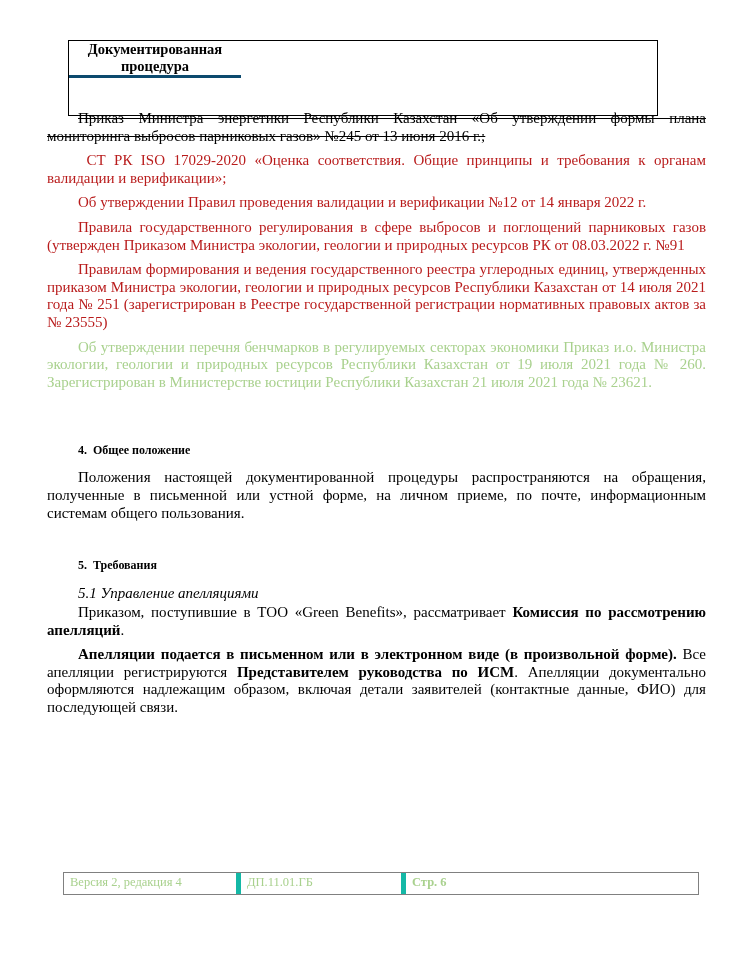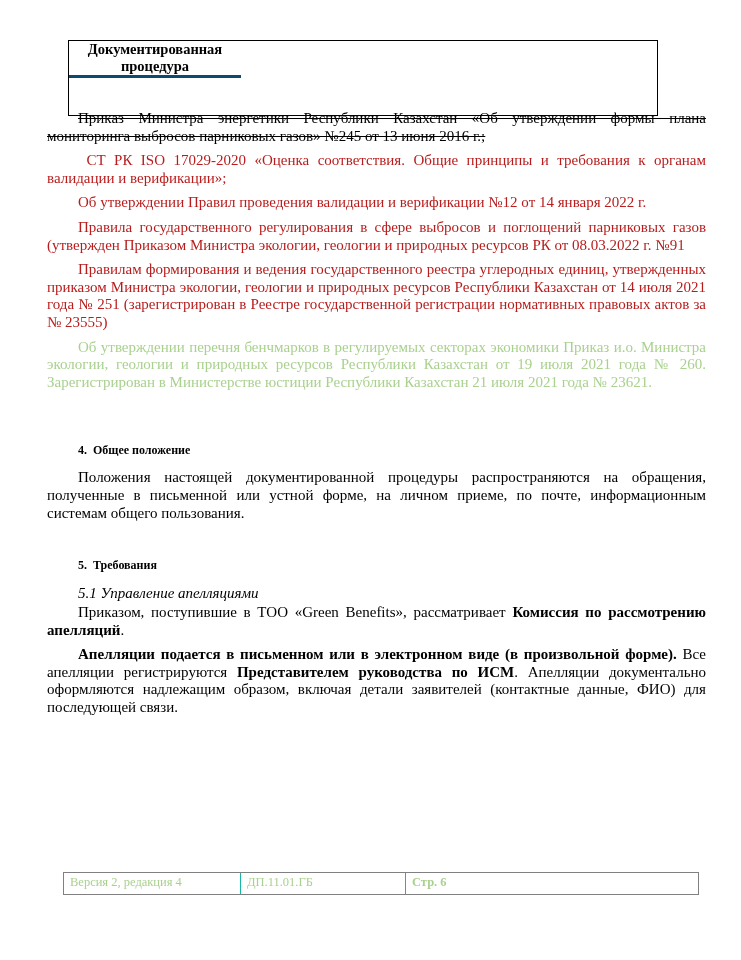--- a/index.html
+++ b/index.html
@@ -66,21 +66,21 @@
   }
 
   
   .footer-table {
     position:absolute; left:63px; top:872px; width:634px; height:21px;
     display:grid; grid-template-columns:177px 165px 1fr;
     border:1px solid #808080; background:#fff;
   }
   .footer-cell {
     font-size:12.5px; color:#a9d18e; padding:2px 6px 0 6px;
-    border-right:1px solid #14b8a6; white-space:nowrap; overflow:hidden;
+    border-right:5px solid #14b8a6; white-space:nowrap; overflow:hidden;
   }
   .footer-cell:last-child { border-right:none;font-weight:bold; }
   .footer-cell.center { text-align:left; }
 </style>
 </head>
 <body>
 
 <div class="header-table">
   <div class="header-right">
     <div class="header-cell top">Документированная процедура</div>

